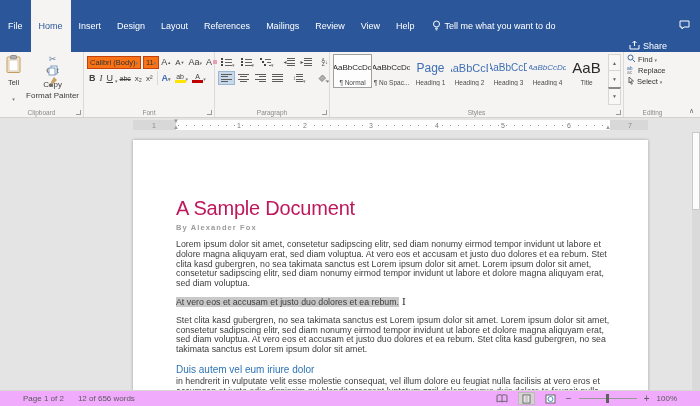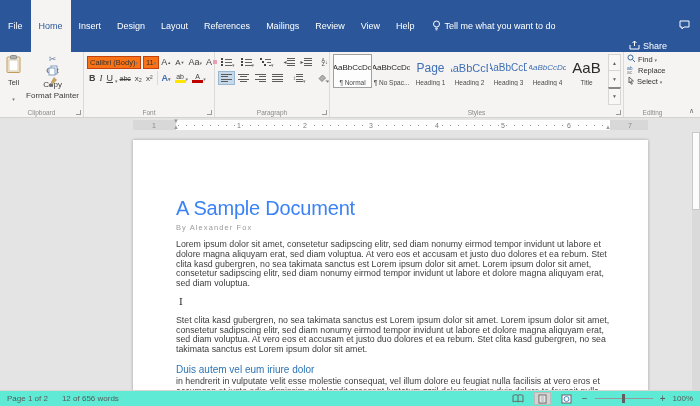--- a/index.html
+++ b/index.html
@@ -104,34 +104,34 @@
   .ruler-white::after { content:""; position:absolute; left:2px; right:2px; top:4.5px; height:1px;
     background:repeating-linear-gradient(to right,#9a9a9a 0 1px,transparent 1px 8px); }
   .rnum { position:absolute; top:1.5px; font-size:7px; line-height:7px; color:#7c7c7c; background:#fefefe; padding:0 1px; z-index:2; }
   .rnum-margin { background:transparent; color:#8b8b8b; }
   .indent-marker { position:absolute; font-size:6px; color:#9a9a9a; line-height:6px; z-index:3; }
 
   
   .doc-area { flex:1; position:relative; background:#e4e4e4; overflow:hidden; }
   .page { position:absolute; left:133px; top:8px; width:515px; height:420px; background:#fff; box-shadow:0 0 3px rgba(0,0,0,.3); }
   .page-content { padding:57px 38px 0 43px; }
-  .doc-title { font-size:20px; font-weight:400; color:#3b82f6; letter-spacing:-.2px; }
-  .doc-byline { font-size:7.5px; font-weight:normal; color:#9b9b9b; letter-spacing:1.1px; margin-top:3px; }
+  .doc-title { font-size:20px; font-weight:400; color:#be185d; letter-spacing:-.2px; }
+  .doc-byline { font-size:7.5px; font-weight:bold; color:#9b9b9b; letter-spacing:1.1px; margin-top:3px; }
   .doc-p { font-size:8.8px; line-height:9.8px; color:#3c3c3c; margin-top:8px; }
   .doc-h { font-size:10px; color:#2e74b5; margin-top:9px; }
   .after-h { margin-top:2px; }
   .sel { background:#c9c9c9; }
   .ibeam { font-family:"DejaVu Serif",serif; font-size:9.5px; color:#222; margin-left:3px; }
   .ibeam::before { content:"I"; }
 
   .vscroll { position:absolute; top:0; right:0; width:9px; bottom:0; background:#dadada; border-left:1px solid #e6e6e6; }
   .vthumb { position:absolute; top:0; left:0; right:0; height:78px; background:#fcfcfc; border:1px solid #c9c9c9; }
 
   
-  .statusbar { flex:0 0 16px; background:#5eead4; border-top:1px solid #d9d7d4; display:flex; align-items:center; font-size:8px; color:#5a5a5a; padding:0 7px; gap:14px; }
+  .statusbar { flex:0 0 16px; background:#f0abfc; border-top:1px solid #d9d7d4; display:flex; align-items:center; font-size:8px; color:#5a5a5a; padding:0 23px; gap:14px; }
   .sb-right { margin-left:auto; display:flex; align-items:center; gap:7px; }
   .viewbtn { display:inline-flex; align-items:center; justify-content:center; width:17px; height:13px; border:1px solid transparent; }
   .viewbtn.on { background:#d5d3d1; border-color:#bdbbb9; }
   .zslider { width:58px; height:1px; background:#979797; position:relative; }
   .zthumb { position:absolute; left:27px; top:-4px; width:3px; height:9px; background:#5f5f5f; }
   .zbtn { font-size:10px; color:#5a5a5a; line-height:1; }
 </style>
 </head>
 <body>
 
@@ -421,21 +421,21 @@
       <span class="rnum rnum-margin" style="left:494px">7</span>
     </div>
   </div>
 
   <div class="doc-area">
     <div class="page">
       <div class="page-content">
         <div class="doc-title">A Sample Document</div>
         <div class="doc-byline">By Alexander Fox</div>
         <p class="doc-p">Lorem ipsum dolor sit amet, consetetur sadipscing elitr, sed diam nonumy eirmod tempor invidunt ut labore et dolore magna aliquyam erat, sed diam voluptua. At vero eos et accusam et justo duo dolores et ea rebum. Stet clita kasd gubergren, no sea takimata sanctus est Lorem ipsum dolor sit amet. Lorem ipsum dolor sit amet, consetetur sadipscing elitr, sed diam nonumy eirmod tempor invidunt ut labore et dolore magna aliquyam erat, sed diam voluptua.</p>
-        <p class="doc-p"><span class="ibeam"></span></p>
+        <p class="doc-p"><span class="sel">At vero eos et accusam et justo duo dolores et ea rebum.</span><span class="ibeam"></span></p>
         <p class="doc-p">Stet clita kasd gubergren, no sea takimata sanctus est Lorem ipsum dolor sit amet. Lorem ipsum dolor sit amet, consetetur sadipscing elitr, sed diam nonumy eirmod tempor invidunt ut labore et dolore magna aliquyam erat, sed diam voluptua. At vero eos et accusam et justo duo dolores et ea rebum. Stet clita kasd gubergren, no sea takimata sanctus est Lorem ipsum dolor sit amet.</p>
         <div class="doc-h">Duis autem vel eum iriure dolor</div>
         <p class="doc-p after-h">in hendrerit in vulputate velit esse molestie consequat, vel illum dolore eu feugiat nulla facilisis at vero eros et accumsan et iusto odio dignissim qui blandit praesent luptatum zzril delenit augue duis dolore te feugait nulla facilisi.</p>
         <div class="doc-h">Lorem ipsum dolor sit amet</div>
 
       </div>
     </div>
     <div class="vscroll">
       <div class="vthumb"></div>
     </div>

